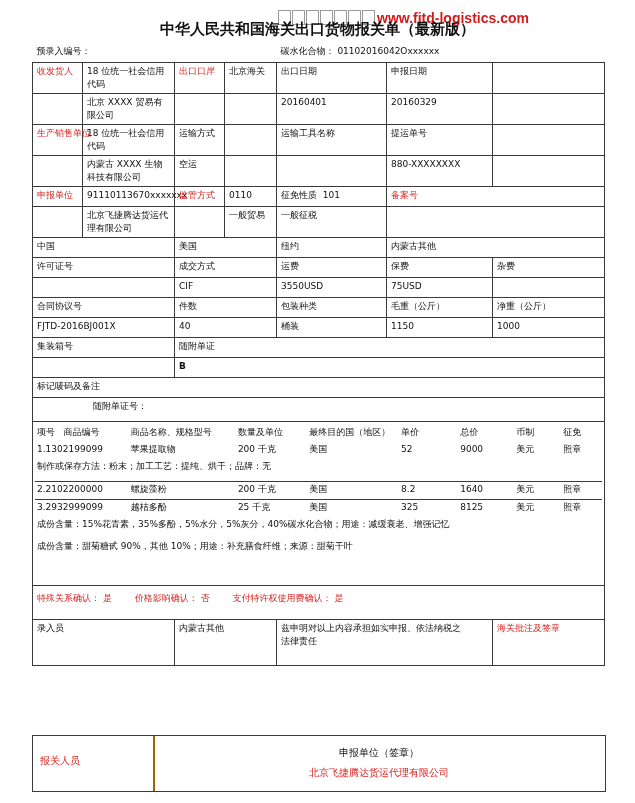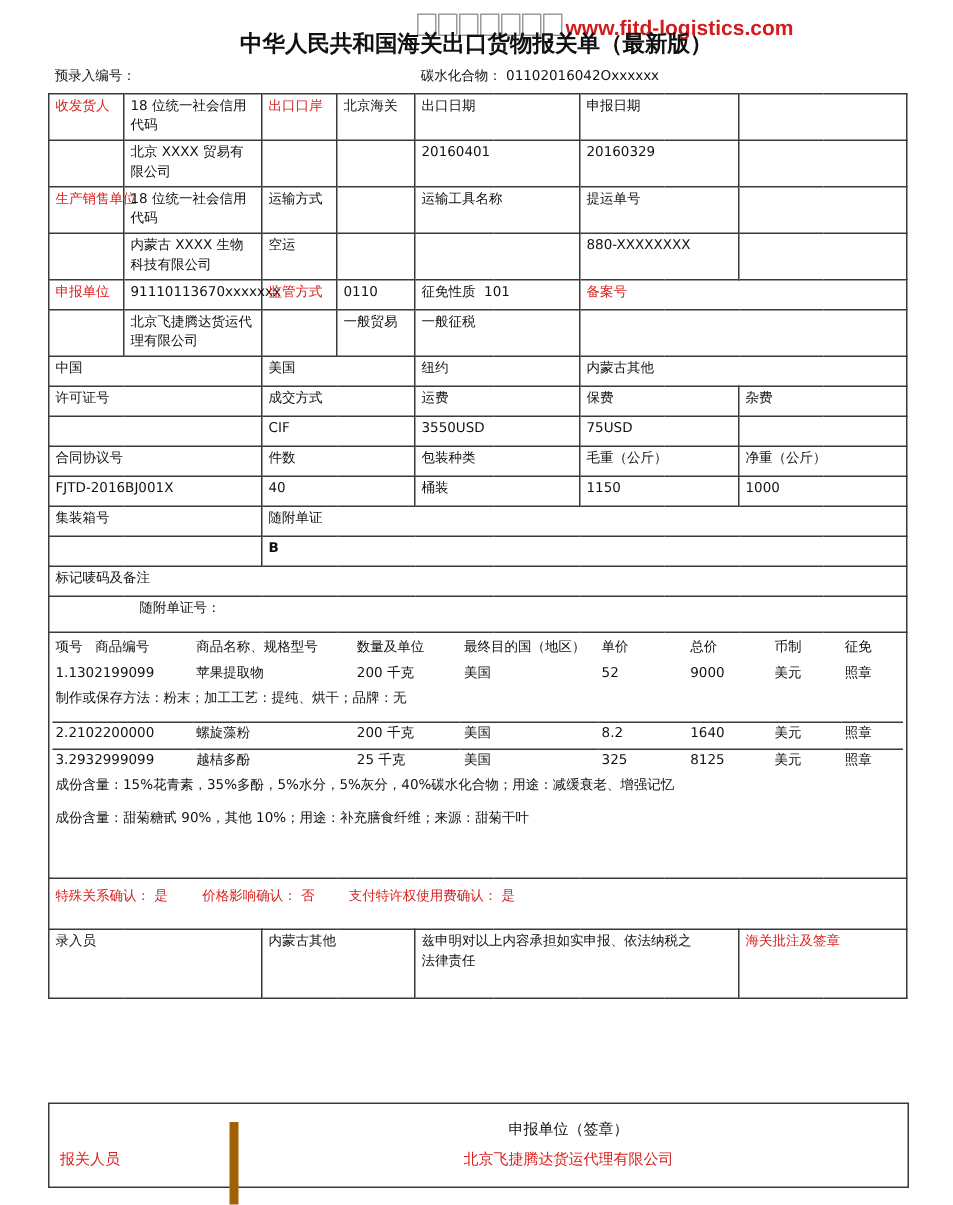--- a/index.html
+++ b/index.html
@@ -71,22 +71,22 @@
 
   .declbox{line-height:14px;}
   .bold{font-weight:bold;}
 
   
   .sigblock{
     position:absolute;left:32px;top:735px;width:572px;height:55px;
     border:1px solid #3a3a3a;
   }
   .sig-left{
-    position:absolute;left:0;top:12px;width:120px;height:55px;
-    border-right:6px solid #a16207;
+    position:absolute;left:0;top:0;width:120px;height:55px;
+    border-right:2px solid #a16207;
   }
   .sig-left .t{position:absolute;left:7px;top:18px;color:#d8221f;font-size:10px;}
   .sig-right{
     position:absolute;left:121px;top:0;width:450px;height:55px;text-align:center;
   }
   .sig-right .l1{position:absolute;left:0;top:10px;width:450px;text-align:center;font-size:10px;}
   .sig-right .l2x{position:absolute;left:0;top:30px;width:450px;text-align:center;font-size:10px;color:#d8221f;}
 </style>
 </head>
 <body>

